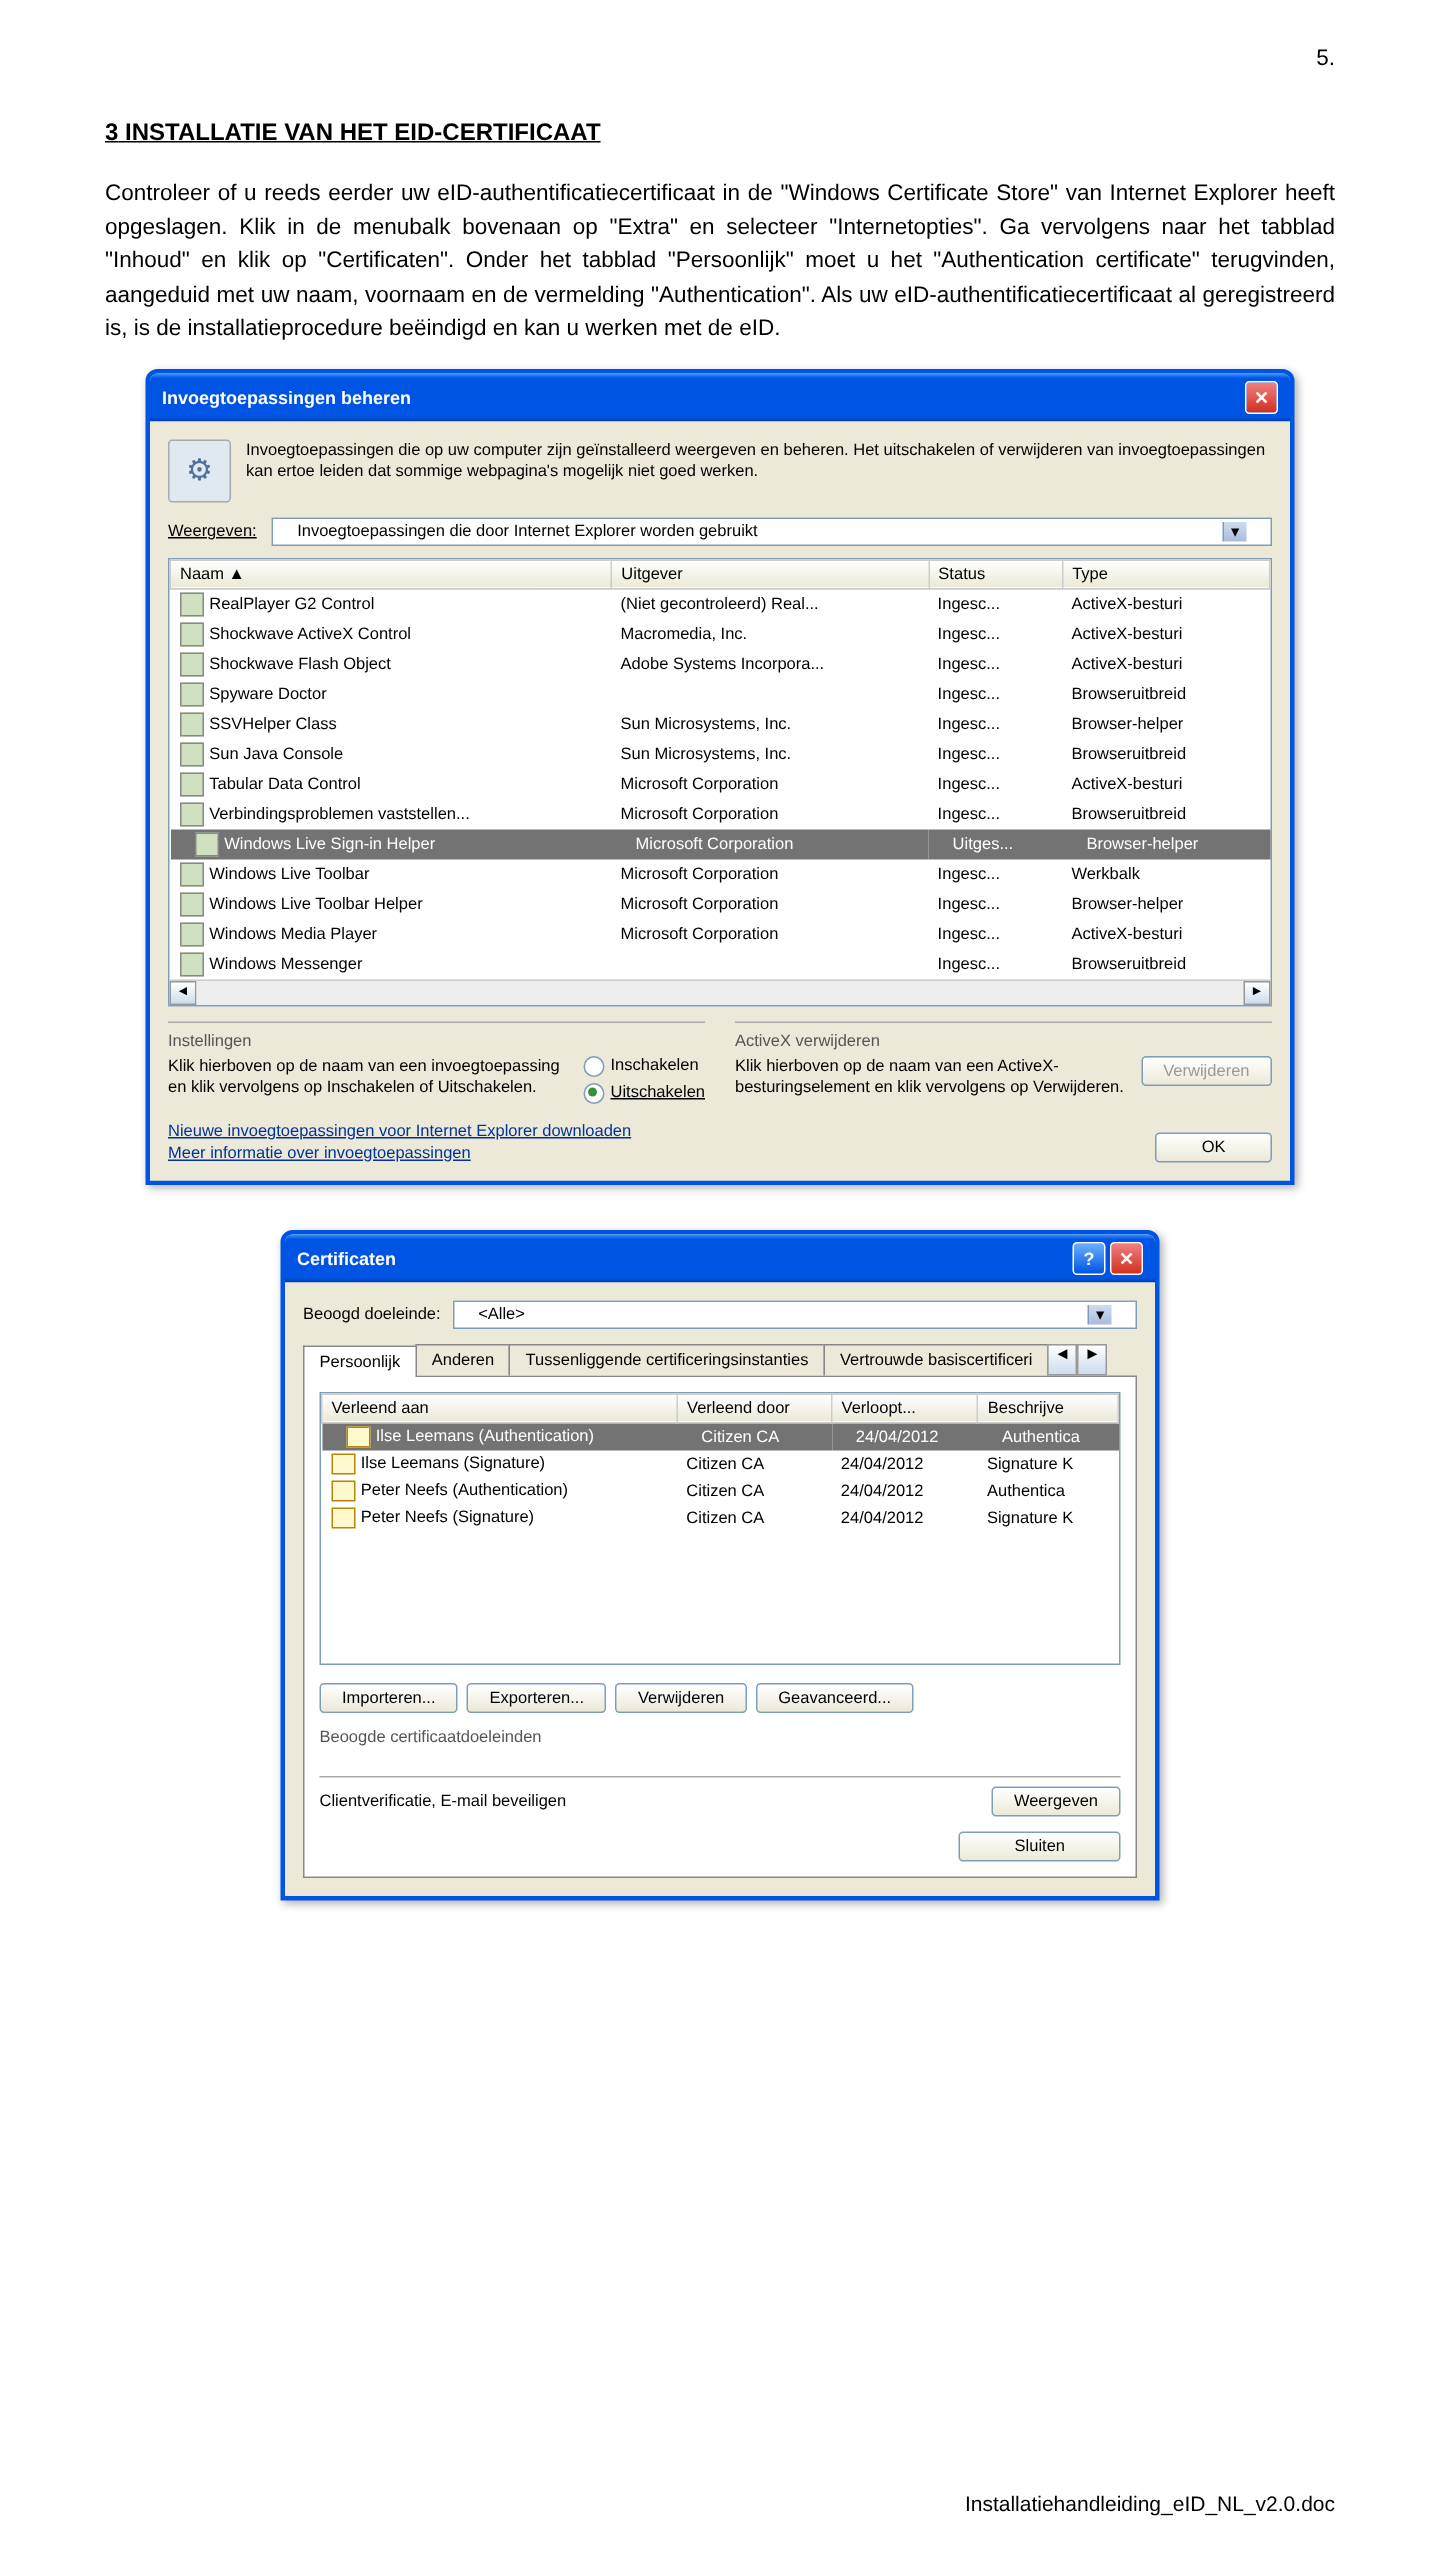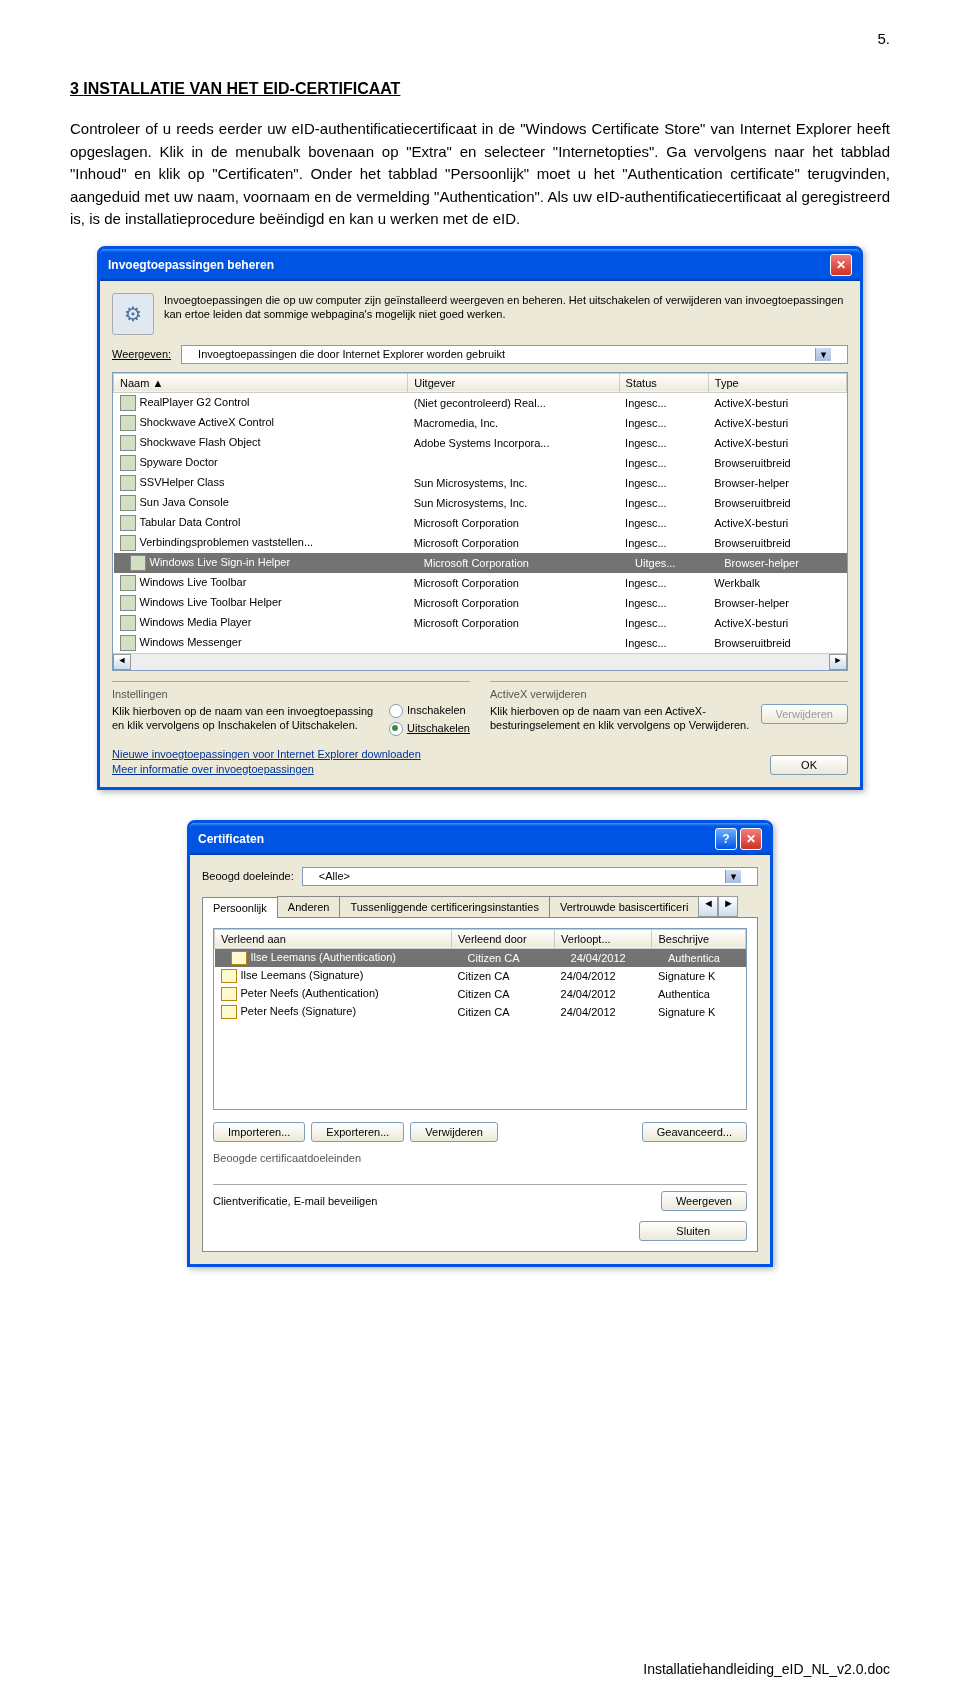--- a/index.html
+++ b/index.html
@@ -263,21 +263,20 @@
   }
   .cert-icon {
     display:inline-block;width:14px;height:12px;
     background:#fffacd;border:1px solid #b8860b;
     vertical-align:middle;margin-right:4px;
   }
   .button-row {
     display:flex;
     gap:6px;
     margin-top:12px;
-    justify-content:space-between;
   }
   .button-group{display:flex;gap:6px;}
   .purpose-box {
     margin-top:10px;
   }
   .purpose-box .purpose-label{color:#555;border-bottom:1px solid #aaa;padding-bottom:20px;margin-bottom:6px;}
   .purpose-row{display:flex;justify-content:space-between;align-items:center;}
   .close-row{display:flex;justify-content:flex-end;margin-top:10px;}
 
   .dialog1 { width: 760px; }

